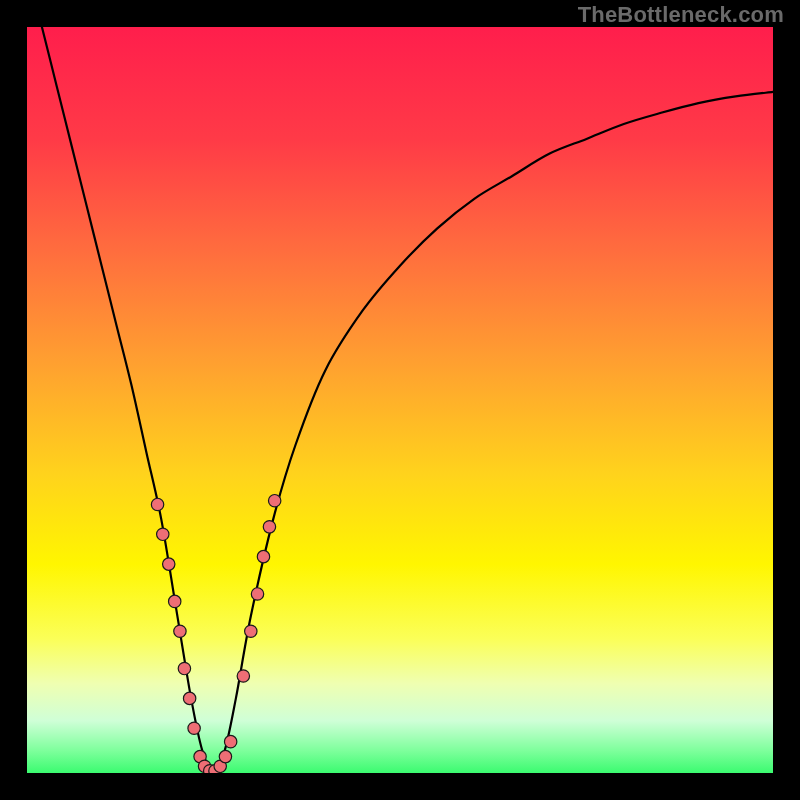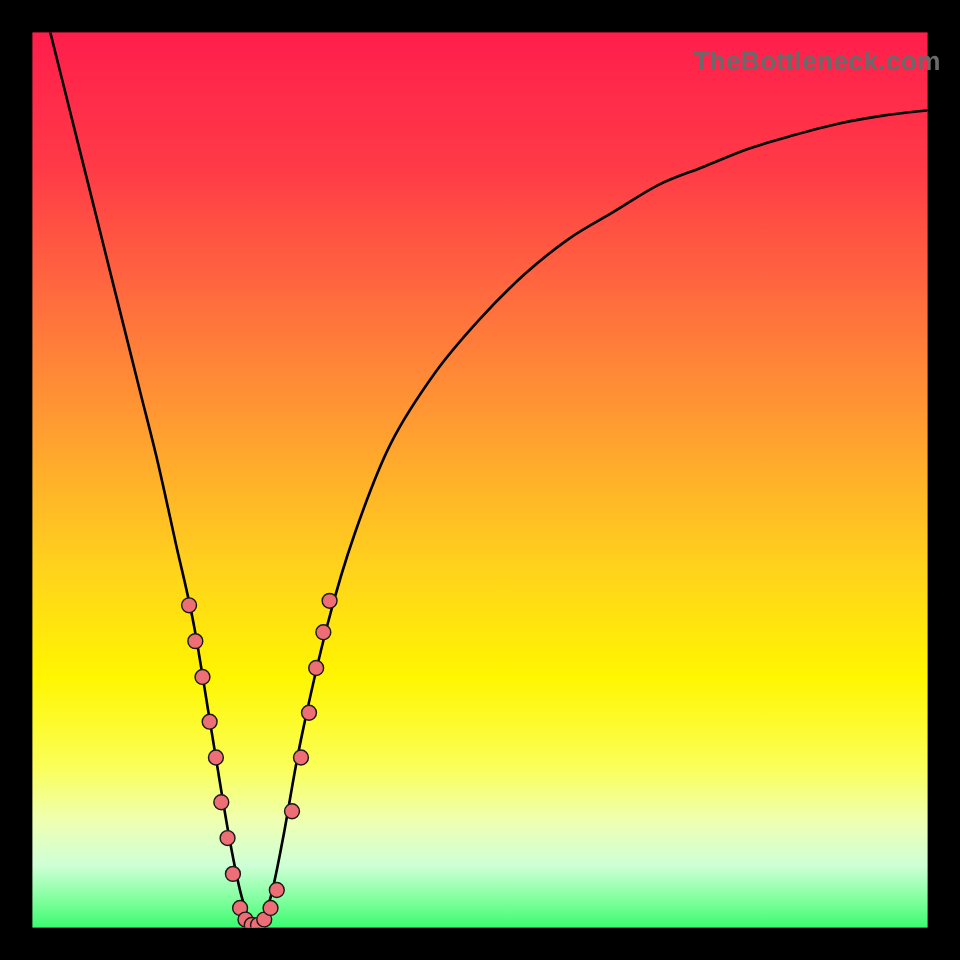--- a/index.html
+++ b/index.html
@@ -34,21 +34,20 @@
   }
   .watermark {
     position: absolute;
     top: 2px;
     right: 16px;
     font-family: Arial, Helvetica, sans-serif;
     font-size: 22px;
     font-weight: 600;
     color: #6a6a6a;
     letter-spacing: 0.2px;
-    margin-top: 36px;
   }
 </style>
 </head>
 <body>
 
 <div class="frame">
   <div class="plot-area" id="plot-area" style="left: 27px; top: 27px; width: 746px; height: 746px;">
     <div class="gradient-bg" id="gradient-bg" style="background: linear-gradient(rgb(255, 30, 76) 0%, rgb(255, 58, 71) 15%, rgb(255, 109, 62) 30%, rgb(255, 160, 48) 45%, rgb(255, 211, 28) 60%, rgb(255, 246, 0) 72%, rgb(251, 255, 88) 82%, rgb(239, 255, 177) 88%, rgb(207, 255, 215) 93%, rgb(126, 255, 156) 97%, rgb(59, 251, 112) 100%);"></div>
     <svg class="overlay-svg" id="overlay-svg" viewBox="0 0 746 746" preserveAspectRatio="none">
         <path d="M 14.92 0.00 C 17.41 9.95, 24.87 39.79, 29.84 59.68 C 34.81 79.57, 39.79 99.47, 44.76 119.36 C 49.73 139.25, 54.71 159.15, 59.68 179.04 C 64.65 198.93, 69.63 218.83, 74.60 238.72 C 79.57 258.61, 84.55 278.51, 89.52 298.40 C 94.49 318.29, 99.47 336.94, 104.44 358.08 C 109.41 379.22, 114.39 402.84, 119.36 425.22 C 124.33 447.60, 129.31 466.25, 134.28 492.36 C 139.25 518.47, 144.23 552.04, 149.20 581.88 C 154.17 611.72, 159.77 647.78, 164.12 671.40 C 168.47 695.02, 171.58 711.19, 175.31 723.62 C 179.04 736.05, 182.77 746.00, 186.50 746.00 C 190.23 746.00, 193.96 736.05, 197.69 723.62 C 201.42 711.19, 204.53 693.78, 208.88 671.40 C 213.23 649.02, 217.58 619.18, 223.80 589.34 C 230.02 559.50, 238.72 520.96, 246.18 492.36 C 253.64 463.76, 259.86 442.63, 268.56 417.76 C 277.26 392.89, 287.21 365.54, 298.40 343.16 C 309.59 320.78, 323.27 300.89, 335.70 283.48 C 348.13 266.07, 360.57 252.40, 373.00 238.72 C 385.43 225.04, 397.87 212.61, 410.30 201.42 C 422.73 190.23, 435.17 180.28, 447.60 171.58 C 460.03 162.88, 472.47 156.66, 484.90 149.20 C 497.33 141.74, 509.77 133.04, 522.20 126.82 C 534.63 120.60, 547.07 116.87, 559.50 111.90 C 571.93 106.93, 584.37 101.33, 596.80 96.98 C 609.23 92.63, 621.67 89.27, 634.10 85.79 C 646.53 82.31, 658.97 78.83, 671.40 76.09 C 683.83 73.36, 696.27 71.24, 708.70 69.38 C 721.13 67.51, 739.78 65.65, 746.00 64.90" fill="none" stroke="#000000" stroke-width="2.2" stroke-linecap="round" stroke-linejoin="round"></path>

